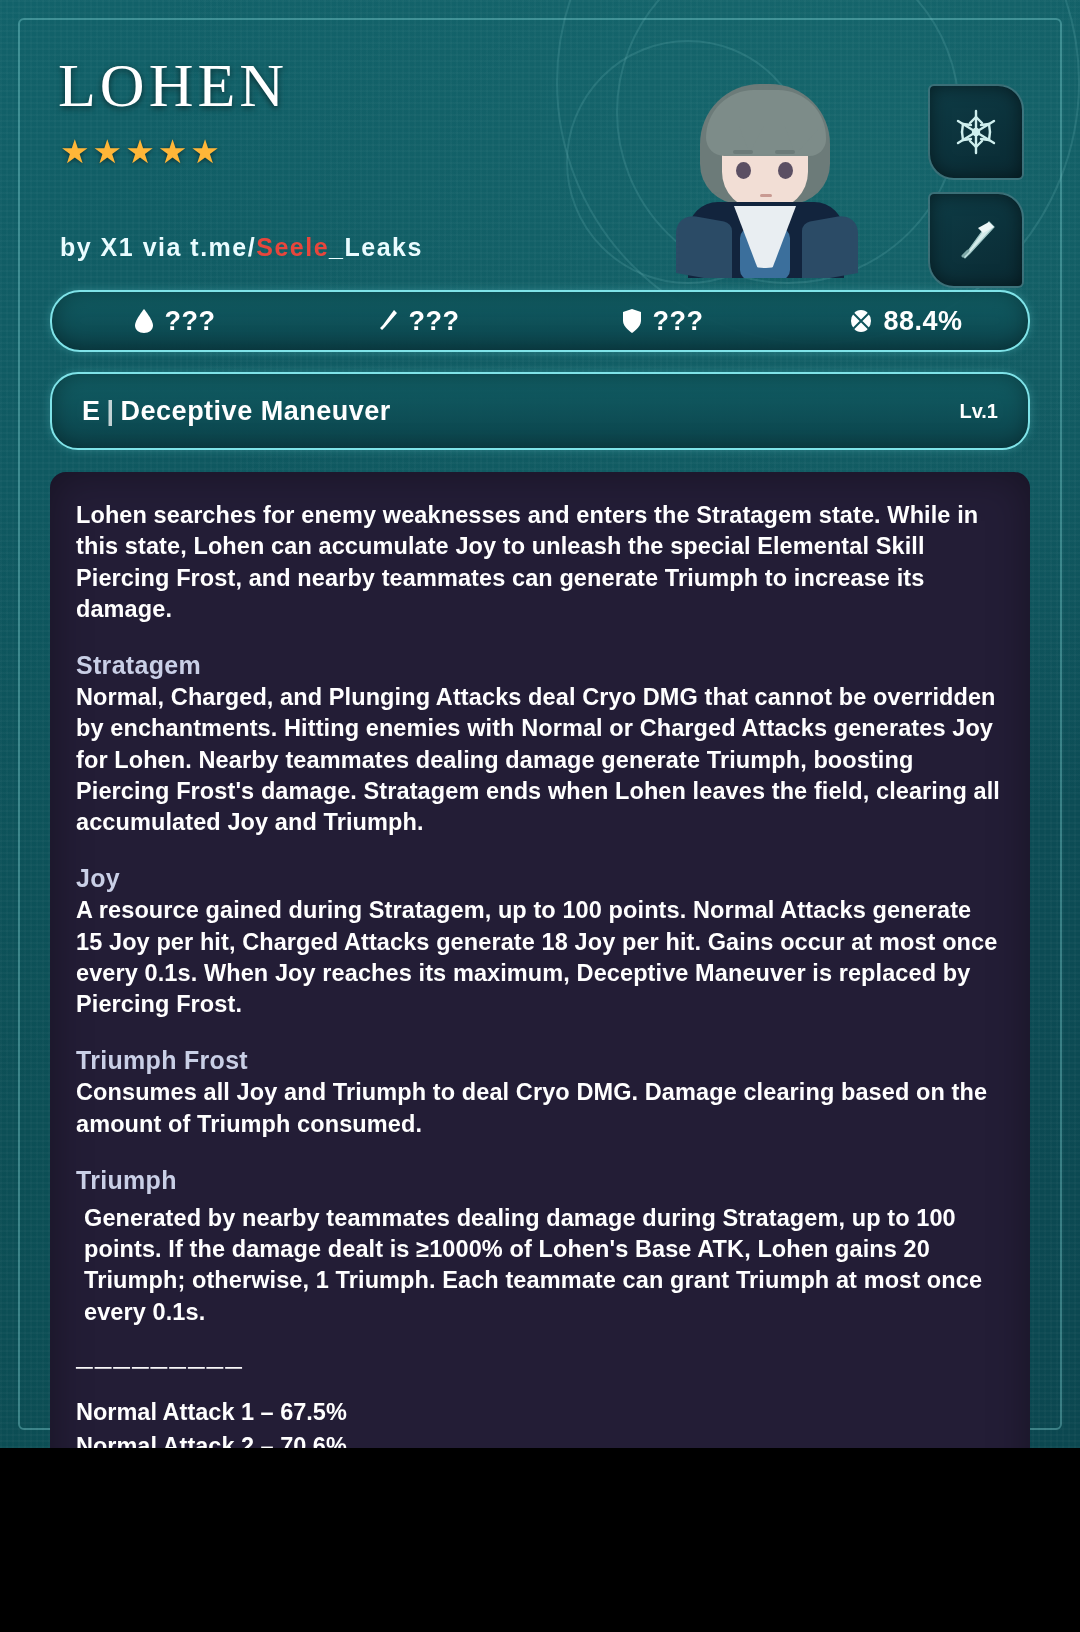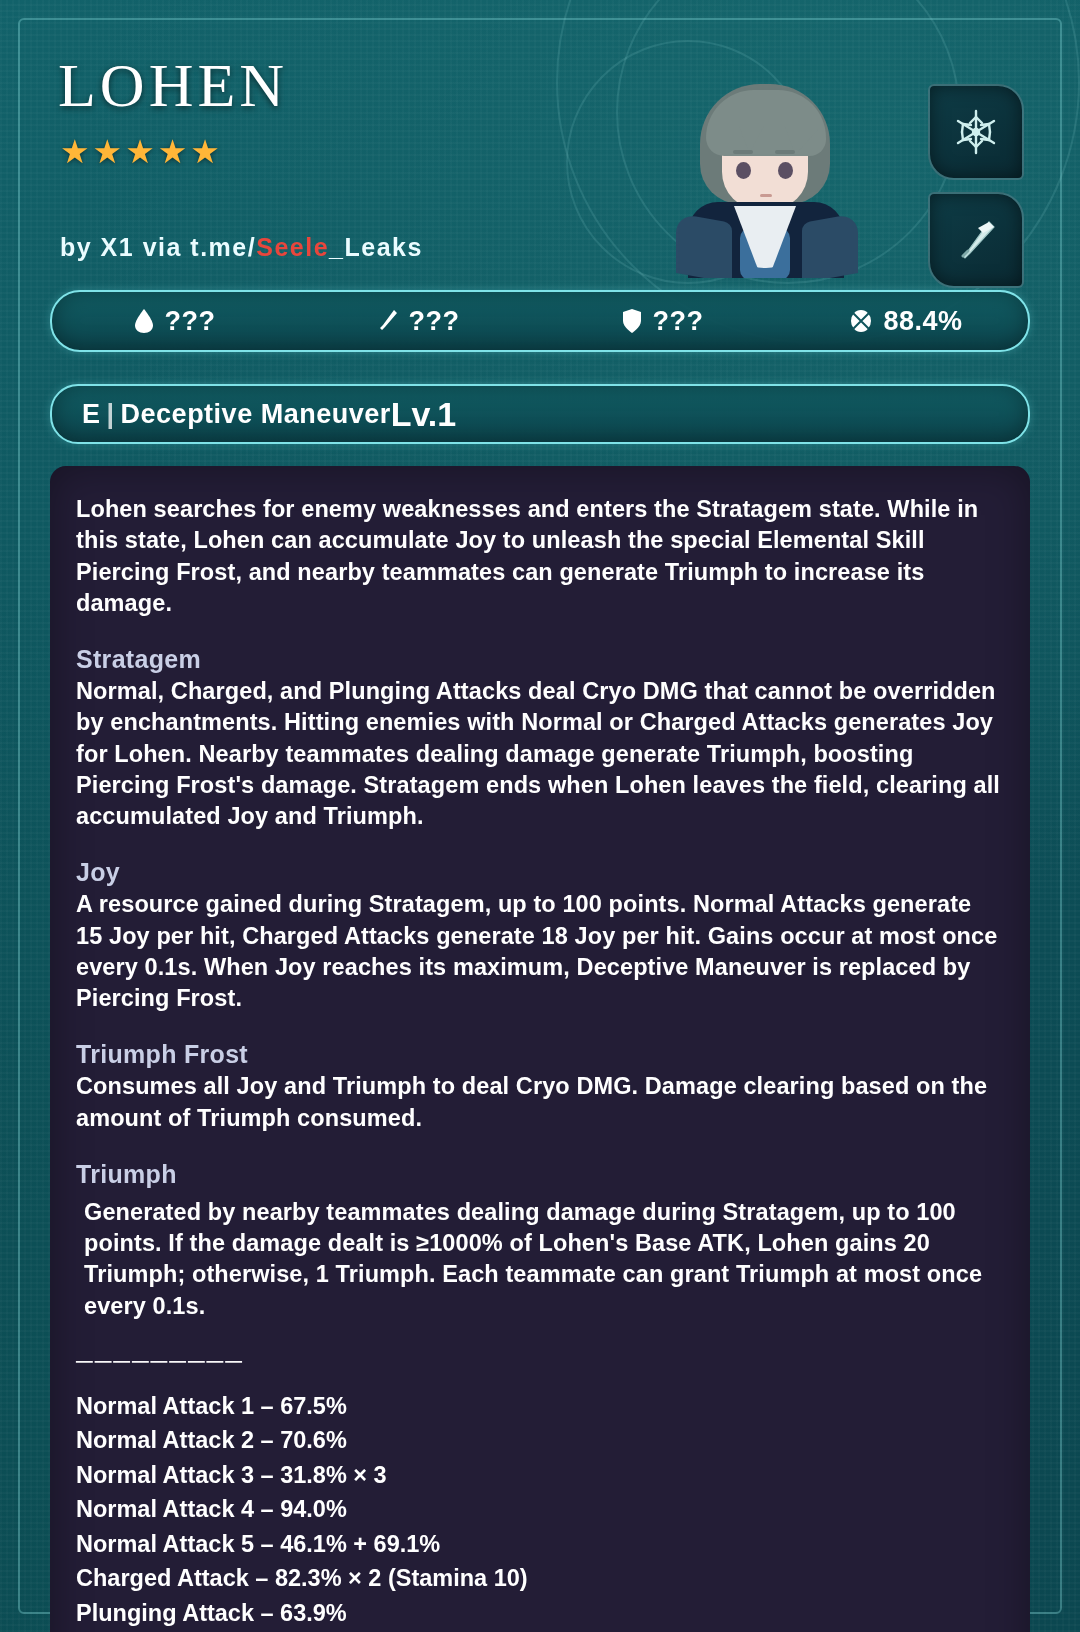--- a/index.html
+++ b/index.html
@@ -9,21 +9,21 @@
   }
   body {
     width: 1080px;
     height: 1632px;
     font-family: "Liberation Sans", sans-serif;
     overflow: hidden;
   }
   .card {
     position: relative;
     width: 1080px;
-    height: 1632px;
+    height: 1448px;
     box-sizing: border-box;
     background:
       radial-gradient(circle at 78% 10%, rgba(26,110,115,0.55) 0%, rgba(10,60,66,0.0) 45%),
       radial-gradient(circle at 15% 88%, rgba(12,82,86,0.55) 0%, rgba(10,60,66,0.0) 50%),
       linear-gradient(160deg, #12626a 0%, #0e565e 35%, #0c4c55 65%, #0b4750 100%);
     padding: 18px;
     overflow: hidden;
   }
   
   .card::before {
@@ -190,40 +190,41 @@
     gap: 10px;
     color: #ffffff;
     font-size: 27px;
     font-weight: 700;
     letter-spacing: 0.5px;
   }
   .stat .ico { display: flex; align-items: center; }
 
   
   .skill-bar {
-    margin-top: 32px;
+    margin-top: 20px;
     height: 56px;
     border-radius: 28px;
     border: 2px solid #7fe3e8;
     background: linear-gradient(180deg, rgba(17,94,101,0.95) 0%, rgba(11,66,74,0.95) 100%);
     display: flex;
     align-items: center;
-    padding: 0 30px;
+    justify-content: space-between;
+    padding: 9px 30px;
     box-shadow: 0 0 10px rgba(120, 230, 235, 0.25), inset 0 0 22px rgba(0,0,0,0.35);
   }
   .skill-title {
     color: #ffffff;
     font-size: 27px;
     font-weight: 700;
     letter-spacing: 0.5px;
   }
   .skill-title .sep { opacity: 0.75; padding: 0 6px; }
   .skill-lvl {
     color: #ffffff;
-    font-size: 34px;
+    font-size: 20px;
     font-weight: 700;
   }
 
   
   .panel {
     margin-top: 22px;
     background: #231d36;
     border-radius: 16px;
     padding: 28px 26px 30px 26px;
     box-shadow: inset 0 0 40px rgba(0,0,0,0.35);

